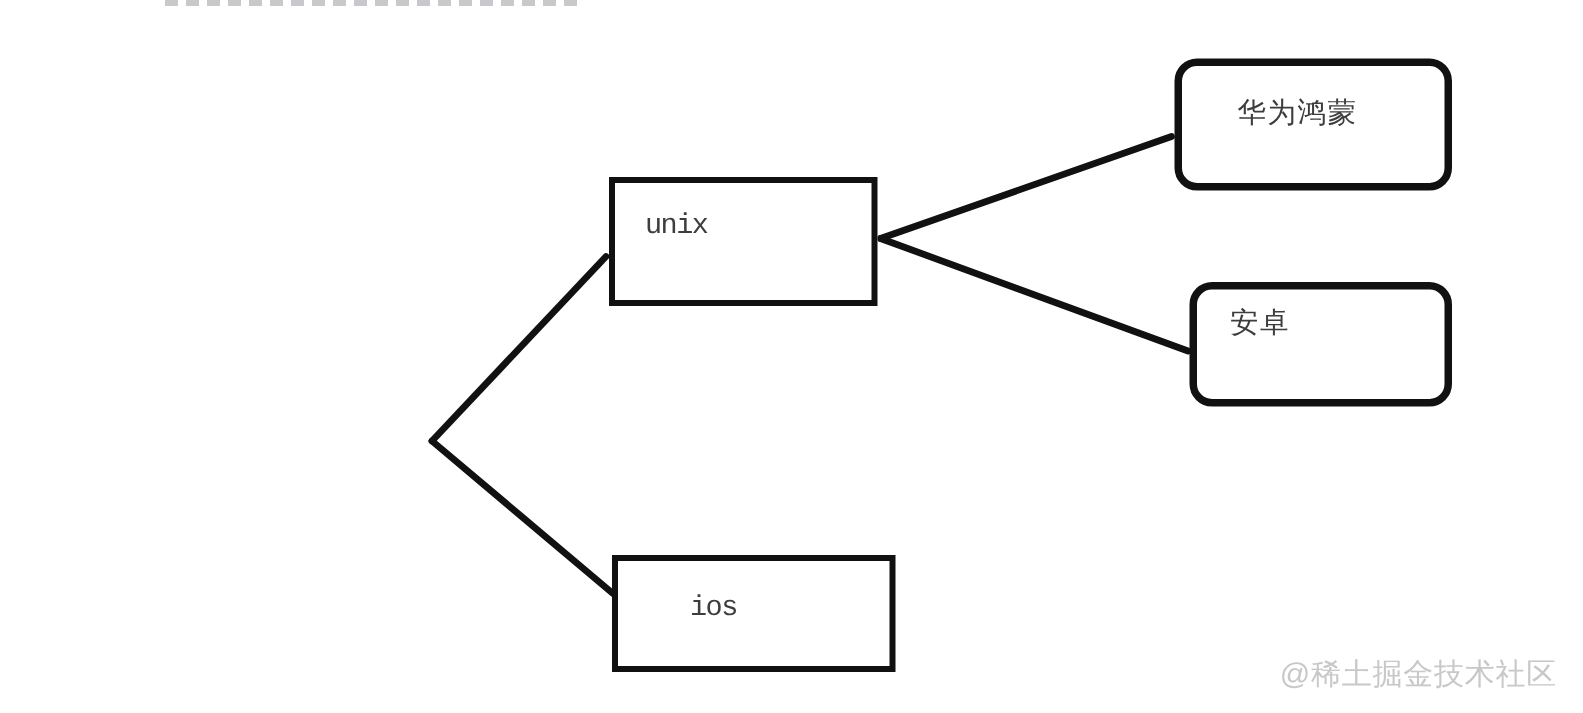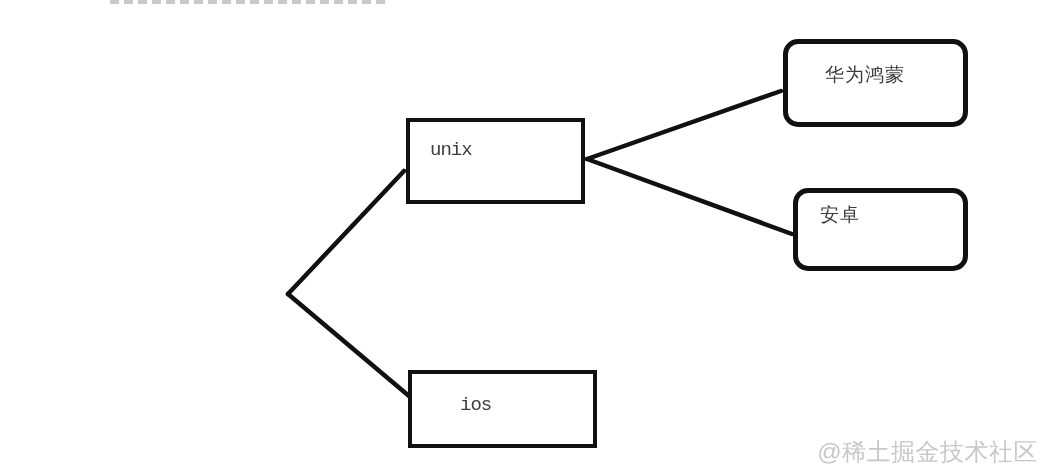--- a/index.html
+++ b/index.html
@@ -75,21 +75,21 @@
     background: repeating-linear-gradient(90deg,
       #b4b7ba 0px, #b4b7ba 9px,
       rgba(255,255,255,0) 9px, rgba(255,255,255,0) 14px);
     opacity: 0.75;
   }
   .watermark {
     position: absolute;
     right: 17px;
     top: 436px;
     font-family: "Liberation Sans", sans-serif;
-    font-size: 24px;
+    font-size: 20px;
     letter-spacing: 0.5px;
     color: #c8c8c8;
   }
 </style>
 </head>
 <body>
 
 <div class="canvas">
 
   <div class="top-remnant"></div>

